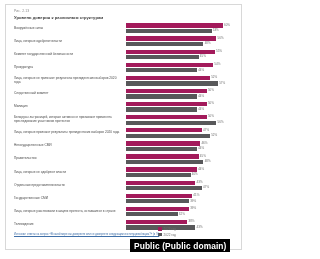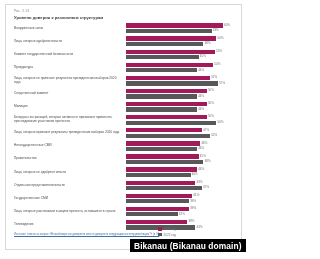--- a/index.html
+++ b/index.html
@@ -385,13 +385,13 @@
       <div class="legend-item">
         <span class="legend-swatch" style="background: rgb(88, 88, 90);"></span>
         <span class="legend-label">2022 год</span>
       </div>
     </div>
 
   <div id="footnote">Источник: ответы на вопрос «В какой мере вы доверяете или не доверяете следующим институциям/лицам?» (в %)</div>
 
 </div>
 
-<div id="watermark">Bikanau (Bikanau domain)</div>
+<div id="watermark">Public (Public domain)</div>
 
 </body></html>

